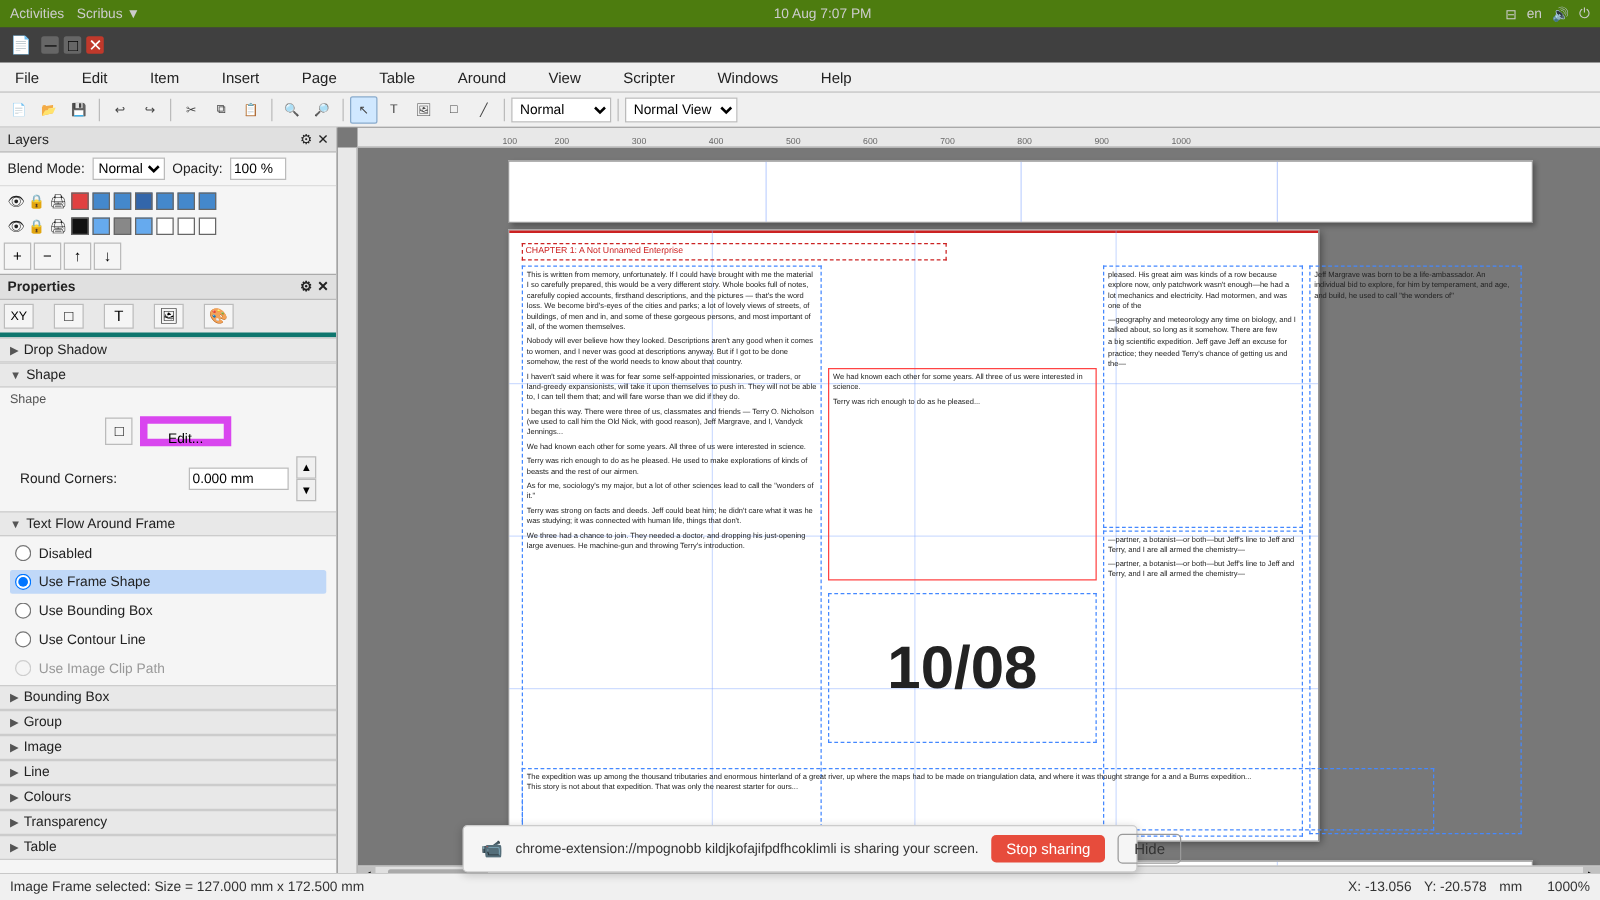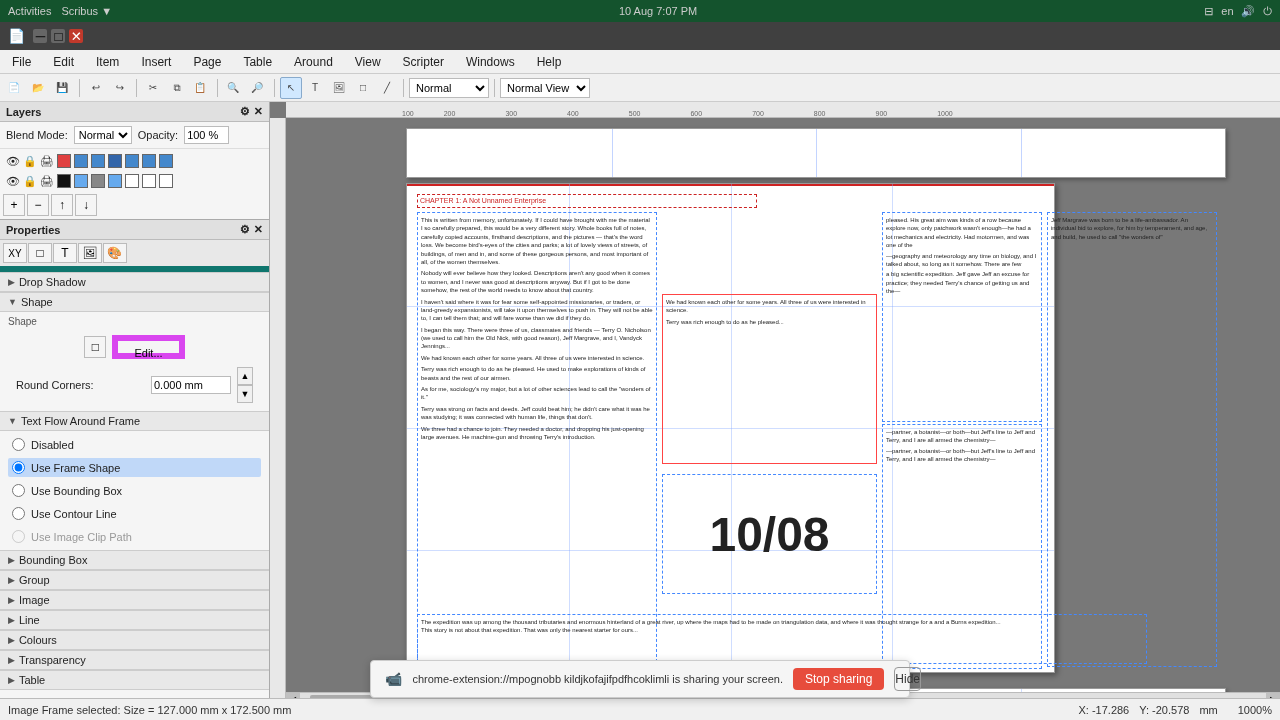--- a/index.html
+++ b/index.html
@@ -1,20 +1,20 @@
 <!DOCTYPE html>
 <html><head>
   <meta charset="utf-8">
   <style>
     * { box-sizing: border-box; margin: 0; padding: 0; }
     body { font-family: 'Arial', sans-serif; font-size: 11px; background: #3c3c3c; color: #222; width: 1280px; height: 720px; overflow: hidden; }
 
     
     #system-bar {
-      background: #14532d;
+      background: #4d7c0f;
       height: 22px;
       display: flex;
       align-items: center;
       padding: 0 8px;
       color: #ccc;
       font-size: 11px;
       gap: 10px;
     }
 
     
@@ -32,21 +32,21 @@
 
     
     #menu-bar {
       background: #f0f0f0;
       height: 24px;
       display: flex;
       align-items: center;
       padding: 0 4px;
       border-bottom: 1px solid #ccc;
       font-size: 12px;
-      gap: 6px;
+      gap: 18px;
     }
     #menu-bar .menu-item {
       padding: 2px 8px;
       cursor: pointer;
       border-radius: 2px;
       color: #222;
     }
 
     
     #toolbar {
@@ -92,21 +92,21 @@
       overflow: hidden;
     }
 
     
     #layers-section {
       border-bottom: 1px solid #aaa;
     }
     #layers-header {
       background: #e0e0e0;
       padding: 3px 6px;
-      font-weight: bold;
+      font-weight: normal;
       font-size: 11px;
       display: flex;
       align-items: flex-end;
       justify-content: space-between;
       border-bottom: 1px solid #bbb;
     }
     #layers-controls {
       padding: 4px 6px;
       display: flex;
       align-items: center;
@@ -336,21 +336,21 @@
       border: none;
       border-radius: 4px;
       padding: 4px 12px;
       font-size: 12px;
       cursor: pointer;
     }
     .hide-btn {
       background: transparent;
       border: 1px solid #999;
       border-radius: 4px;
-      padding: 4px 0;
+      padding: 4px 12px;
       font-size: 12px;
       cursor: pointer;
       color: #333;
     }
 
     
     .lc-red { background: #e04040; }
     .lc-black { background: #111; }
     .lc-white { background: #fff; }
   </style>
@@ -486,21 +486,21 @@
 
     <div id="properties-section">
       <div id="properties-header">
         <span>Properties</span>
         <span style="display:flex;gap:4px;">
           <span style="cursor:pointer;">⚙</span>
           <span style="cursor:pointer;">✕</span>
         </span>
       </div>
 
-      <div style="display:flex;gap:1px;padding:3px;background:#e8e8e8;border-bottom:6px solid #0f766e;">
+      <div style="display:flex;gap:16px;padding:3px;background:#e8e8e8;border-bottom:4px solid #0f766e;">
         <button class="small-icon-btn" style="width:24px;height:20px;font-size:10px;">XY</button>
         <button class="small-icon-btn" style="width:24px;height:20px;">□</button>
         <button class="small-icon-btn" style="width:24px;height:20px;">T</button>
         <button class="small-icon-btn" style="width:24px;height:20px;">🖼</button>
         <button class="small-icon-btn" style="width:24px;height:20px;">🎨</button>
       </div>
 
       <div>
         <div class="prop-section-header">
           <span class="arrow">▶</span>
@@ -735,21 +735,21 @@
         <button style="width:14px;height:14px;border:none;background:#c0c0c0;cursor:pointer;font-size:8px;margin-left:auto;">▶</button>
       </div>
     </div>
 
   </div>
 </div>
 
 <div id="status-bar">
   <span>Image Frame selected: Size = 127.000 mm x 172.500 mm</span>
   <span style="flex:1;"></span>
-  <span>X: -17.286</span>
+  <span>X: -13.056</span>
   <span>Y: -20.578</span>
   <span>mm</span>
   <span style="margin-left:10px;">1000%</span>
 </div>
 
 <div id="screen-share-bar">
   <span style="font-size:14px;">📹</span>
   <span style="flex:1;font-size:11px;">chrome-extension://mpognobb kildjkofajifpdfhcoklimli is sharing your screen.</span>
   <button class="stop-sharing-btn">Stop sharing</button>
   <button class="hide-btn">Hide</button>

